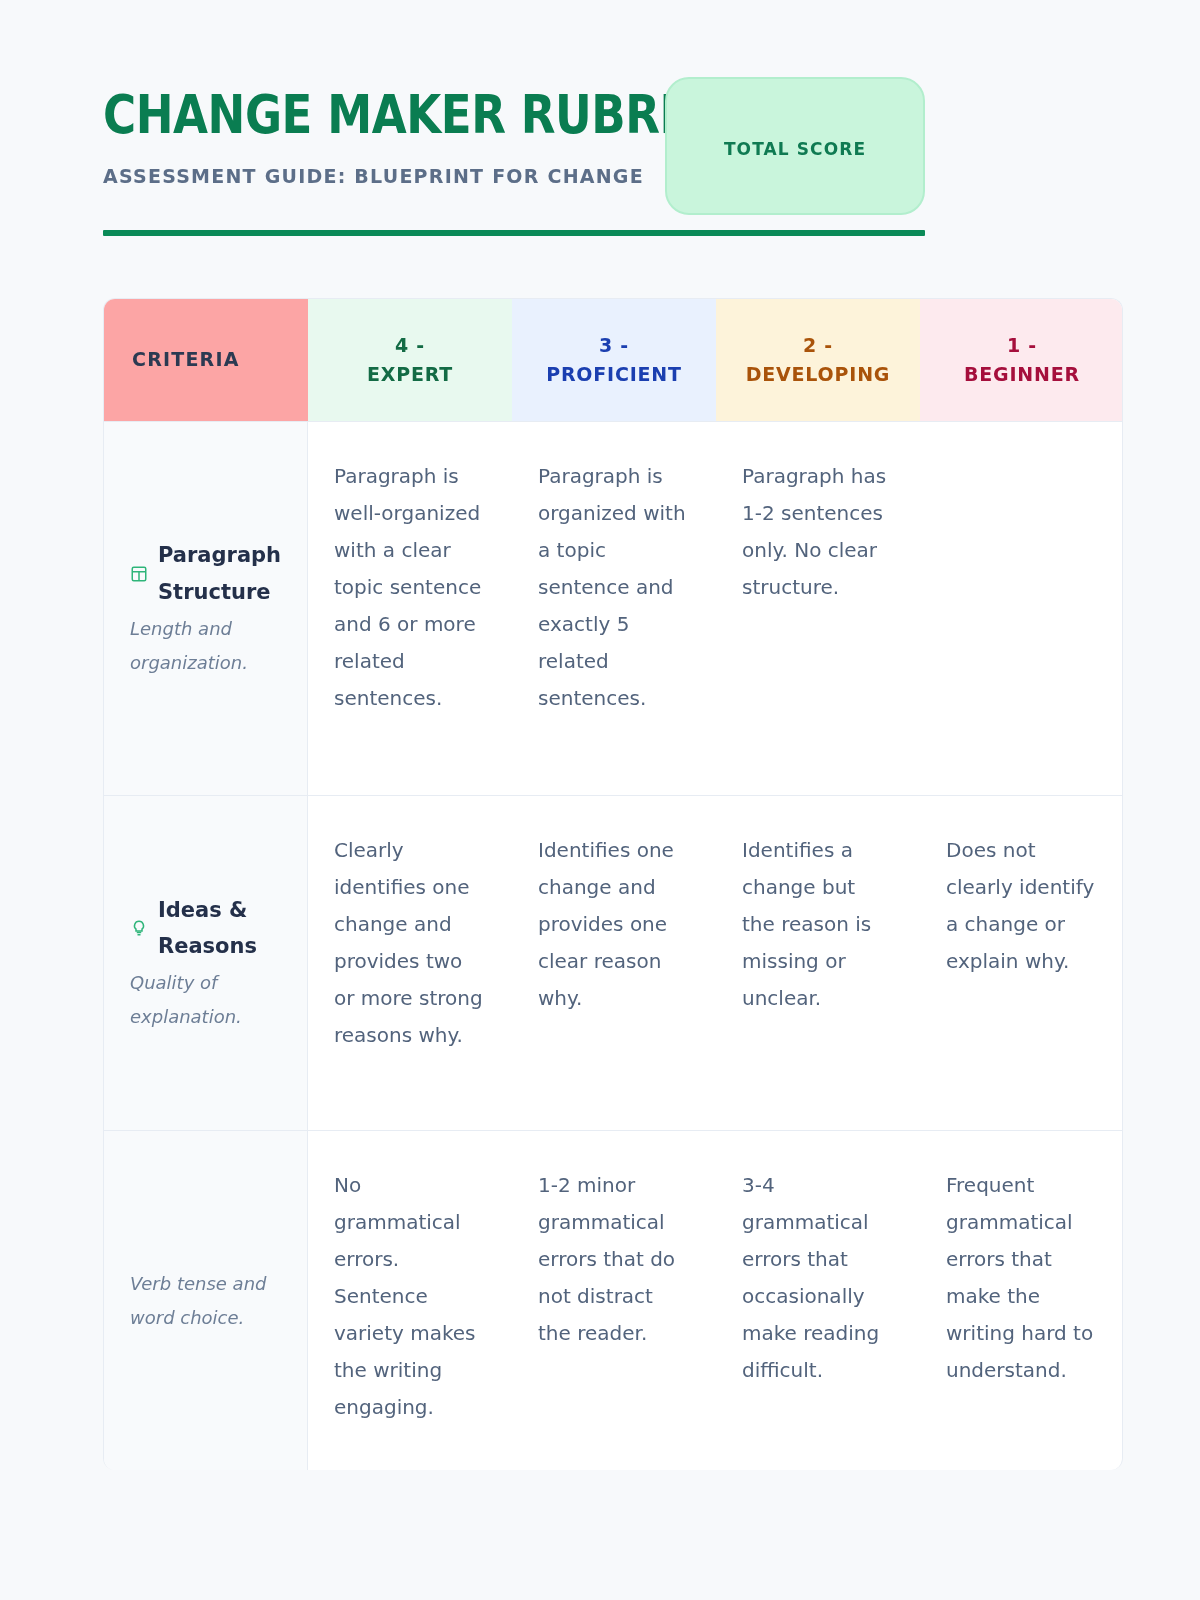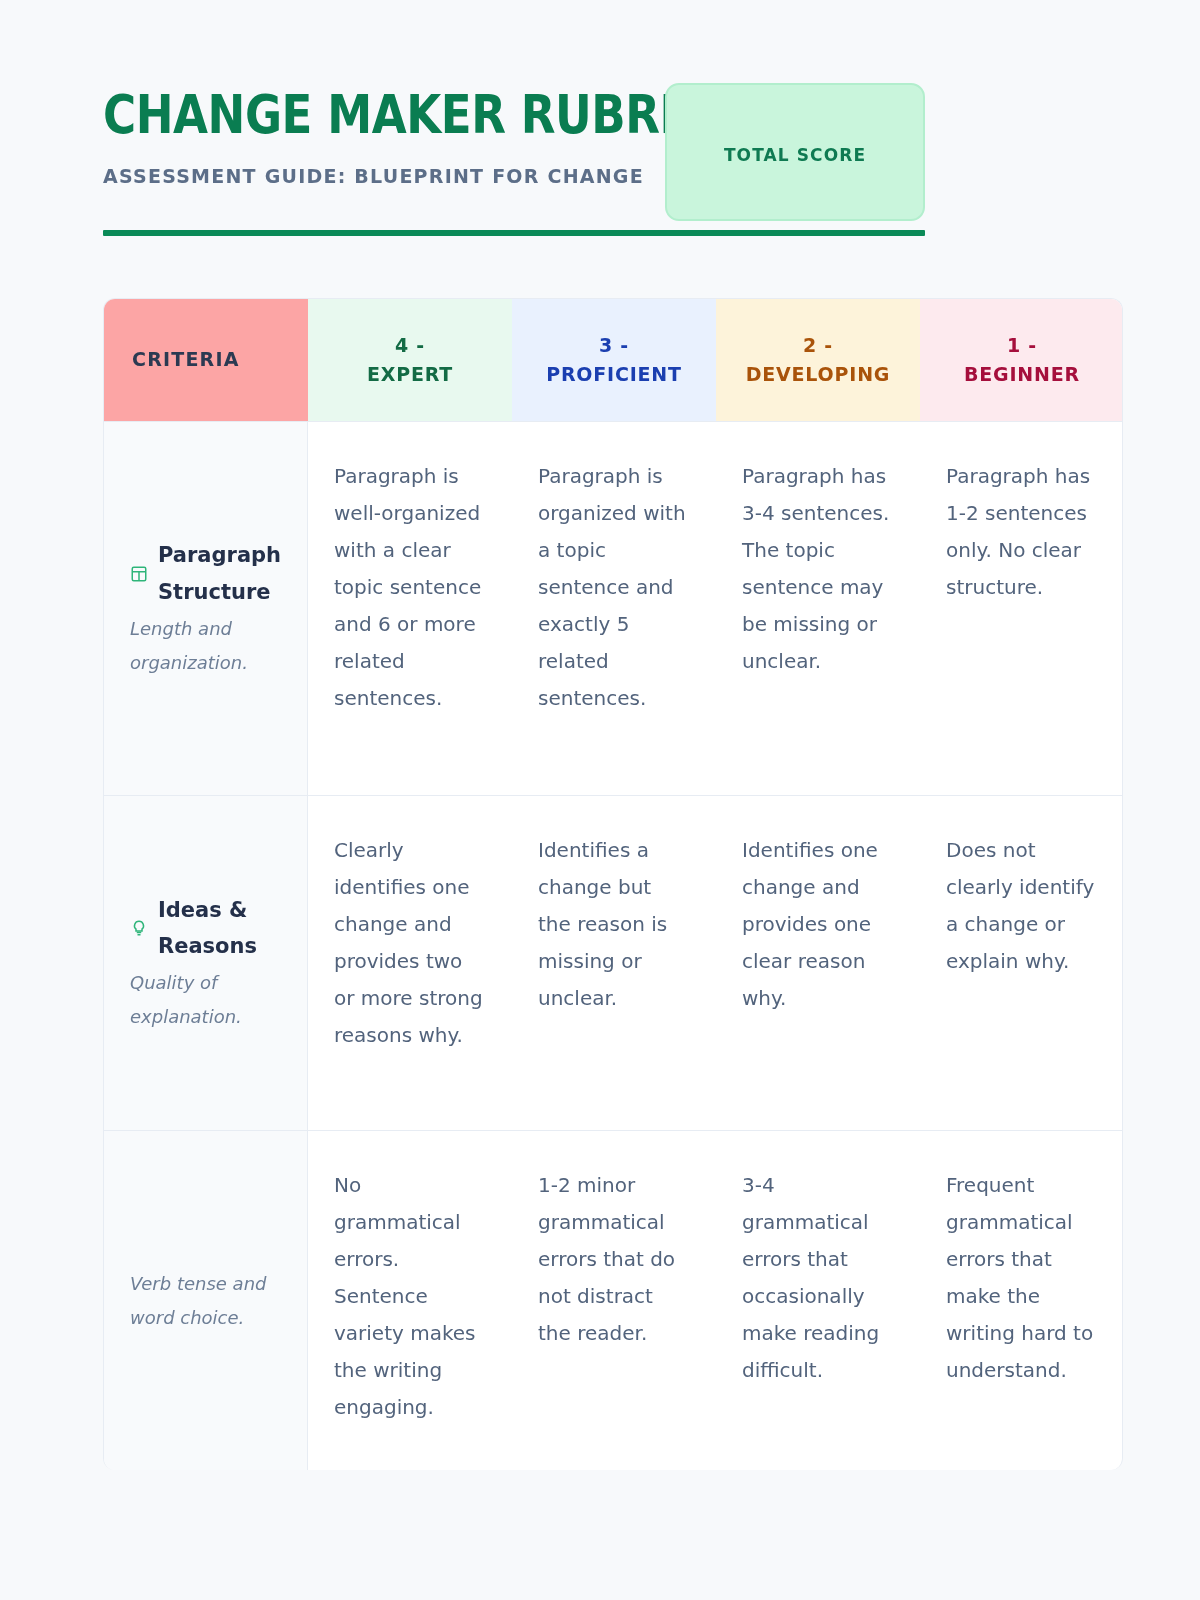--- a/index.html
+++ b/index.html
@@ -48,26 +48,26 @@
     letter-spacing: 1.3px;
     color: #5c6e88;
     font-family: "DejaVu Sans", sans-serif;
     transform: scaleX(0.95);
     transform-origin: left center;
   }
 
   .score-box {
     position: absolute;
     right: 0;
-    top: 83px;
+    top: 77px;
     width: 260px;
     height: 138px;
     background: #c9f5dc;
     border: 2px solid #b2eecd;
-    border-radius: 14px;
+    border-radius: 24px;
     display: flex;
     flex-direction: column;
     align-items: center;
     justify-content: center;
     padding-top: 6px;
     gap: 20px;
   }
 
   .score-label {
     font-size: 17px;
@@ -276,41 +276,40 @@
               <line x1="3" y1="9" x2="21" y2="9"></line>
               <line x1="12" y1="9" x2="12" y2="21"></line>
             </svg>
           </span>
           <span class="crit-name">Paragraph Structure</span>
         </div>
         <div class="crit-desc">Length and organization.</div>
       </div>
       <div class="td col-level">Paragraph is well-organized with a clear topic sentence and 6 or more related sentences.</div>
       <div class="td col-level">Paragraph is organized with a topic sentence and exactly 5 related sentences.</div>
-      <div class="td col-level">Paragraph has 3-4 sentences. The topic sentence may be missing or unclear.</div>
       <div class="td col-level">Paragraph has 1-2 sentences only. No clear structure.</div>
     </div>
 
     <div class="trow row2">
       <div class="td criteria-cell col-criteria">
         <div class="crit-main">
           <span class="crit-icon">
             <svg viewBox="0 0 24 24" fill="none" stroke="currentColor" stroke-width="2">
               <path d="M9 18h6"></path>
               <path d="M10 21h4"></path>
               <path d="M12 3a6 6 0 0 0-4 10.5V16h8v-2.5A6 6 0 0 0 12 3z"></path>
             </svg>
           </span>
           <span class="crit-name">Ideas &amp; Reasons</span>
         </div>
         <div class="crit-desc">Quality of explanation.</div>
       </div>
       <div class="td col-level">Clearly identifies one change and provides two or more strong reasons why.</div>
+      <div class="td col-level">Identifies one change and provides one clear reason why.</div>
       <div class="td col-level">Identifies a change but the reason is missing or unclear.</div>
-      <div class="td col-level">Identifies one change and provides one clear reason why.</div>
       <div class="td col-level">Does not clearly identify a change or explain why.</div>
     </div>
 
     <div class="trow row3">
       <div class="td criteria-cell col-criteria">
         <div class="crit-desc">Verb tense and word choice.</div>
       </div>
       <div class="td col-level">No grammatical errors. Sentence variety makes the writing engaging.</div>
       <div class="td col-level">1-2 minor grammatical errors that do not distract the reader.</div>
       <div class="td col-level">3-4 grammatical errors that occasionally make reading difficult.</div>

